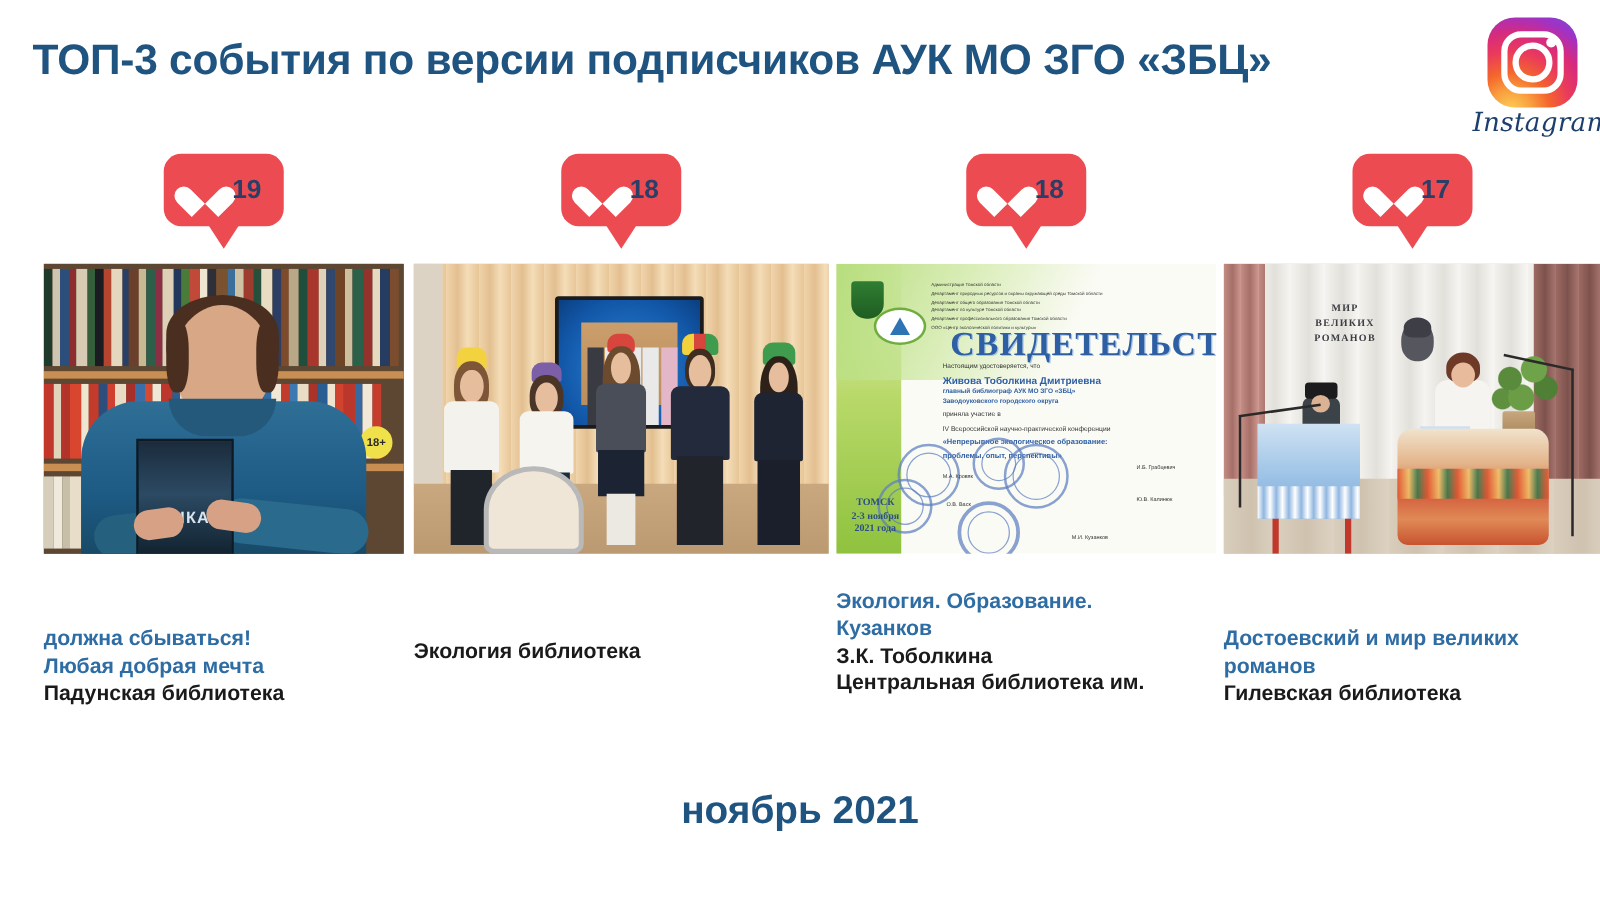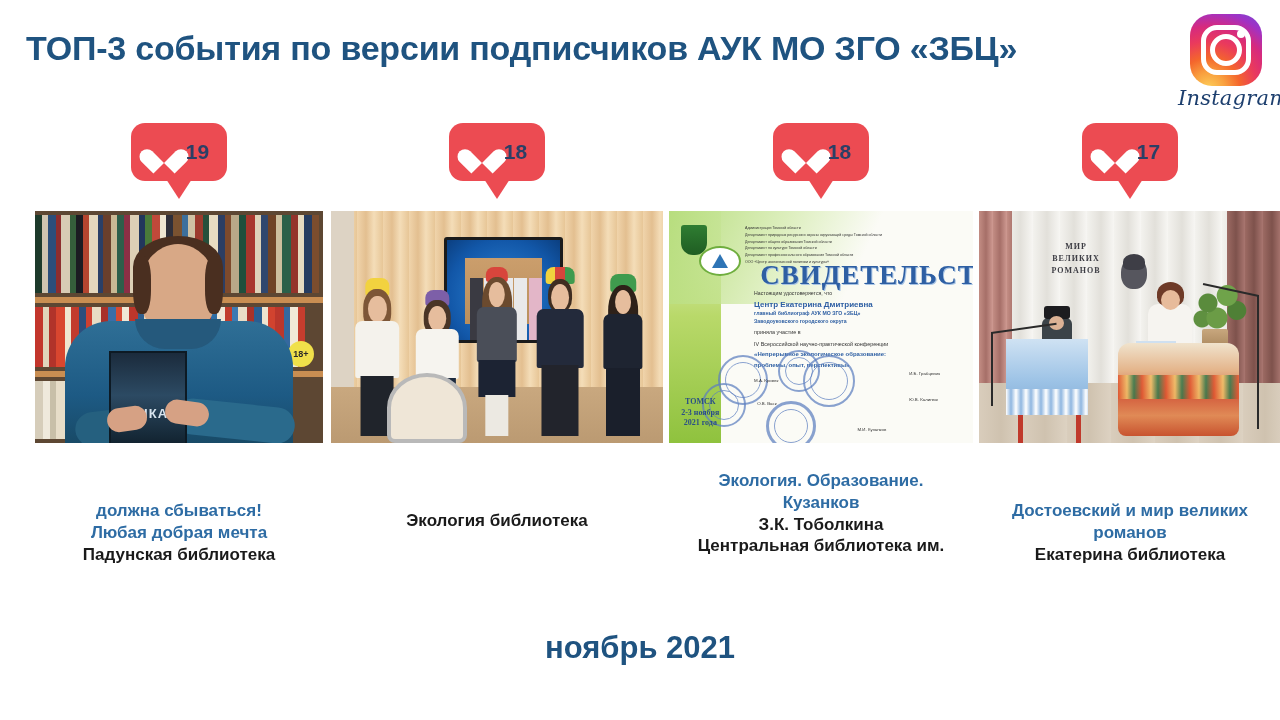--- a/index.html
+++ b/index.html
@@ -140,21 +140,20 @@
   
   .photo {
     position: absolute;
     overflow: hidden;
     background: #cfcfcf;
   }
 
   
   .caption {
     position: absolute;
-    text-align: center;
   }
   .caption .event-title {
     font-size: 17px;
     font-weight: bold;
     color: #2e6ca4;
     line-height: 1.28;
   }
   .caption .library-name {
     font-size: 17px;
     font-weight: bold;
@@ -762,21 +761,21 @@
           <div>Департамент общего образования Томской области</div>
           <div>Департамент по культуре Томской области</div>
           <div>Департамент профессионального образования Томской области</div>
           <div>ООО «Центр экологической политики и культуры»</div>
         </div>
 
         <div class="cert-word">СВИДЕТЕЛЬСТВО</div>
 
         <div class="body-text">
           <div class="t-small">Настоящим удостоверяется, что</div>
-          <div class="t-name">Центр Екатерина Дмитриевна</div>
+          <div class="t-name">Живова Тоболкина Дмитриевна</div>
           <div class="t-role">главный библиограф АУК МО ЗГО «ЗБЦ»</div>
           <div class="t-role">Заводоуковского городского округа</div>
           <div class="t-conf">приняла участие в</div>
           <div class="t-conf">IV Всероссийской научно-практической конференции</div>
           <div class="t-theme">«Непрерывное экологическое образование:</div>
           <div class="t-theme">проблемы, опыт, перспективы»</div>
         </div>
 
         <div class="seal" style="left:16%; top:62%; width:46px; height:46px;"></div>
         <div class="seal" style="left:11%; top:74%; width:40px; height:40px;"></div>
@@ -853,19 +852,19 @@
         <div class="mic-stand" style="left:4%; top:52%; width:2px; height:32%;"></div>
         <div class="mic-stand" style="left:4%; top:52%; width:22%; height:2px; transform:rotate(-8deg); transform-origin:0 0;"></div>
         <div class="mic-stand" style="left:92%; top:36%; width:2px; height:58%;"></div>
         <div class="mic-stand" style="left:74%; top:36%; width:19%; height:2px; transform:rotate(12deg); transform-origin:100% 0;"></div>
       </div>
     </div>
 
     <div class="caption" style="left:0; top:382px; width:302px;">
       <div class="event-title">Достоевский и мир великих</div>
       <div class="event-title">романов</div>
-      <div class="library-name">Екатерина библиотека</div>
+      <div class="library-name">Гилевская библиотека</div>
     </div>
   </div>
 
 </div>
 
 <div class="footer-date">ноябрь 2021</div>
 
 </body></html>

